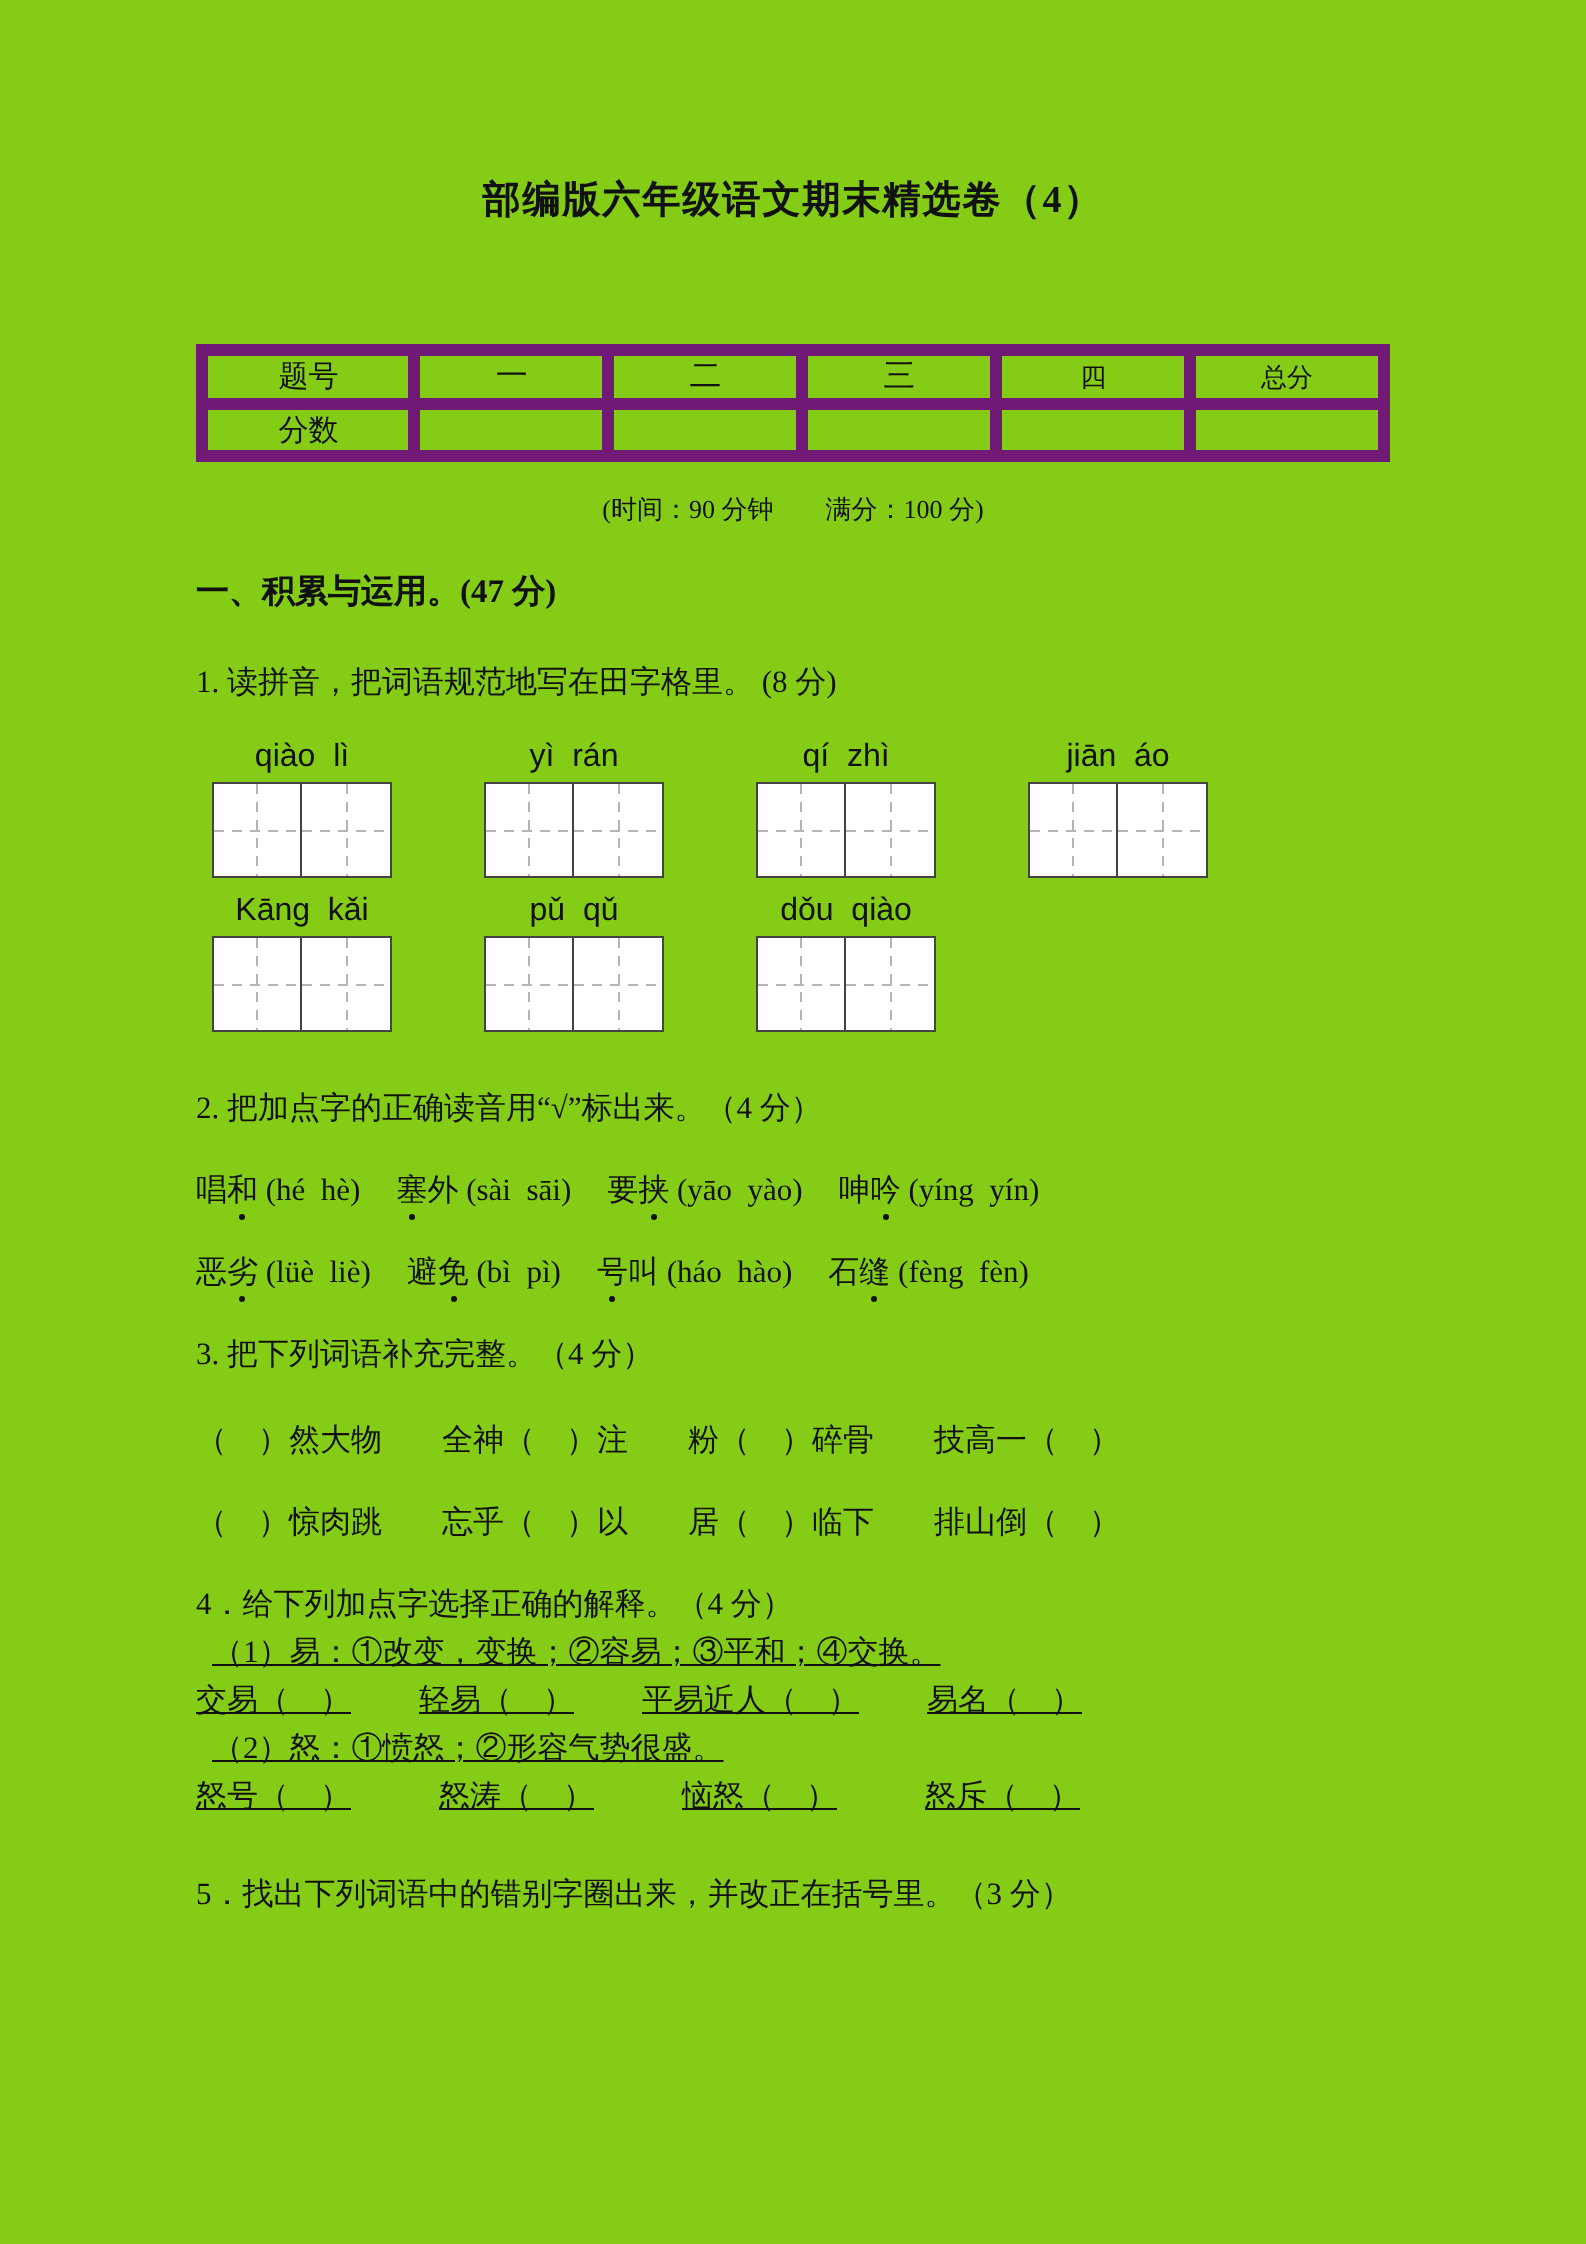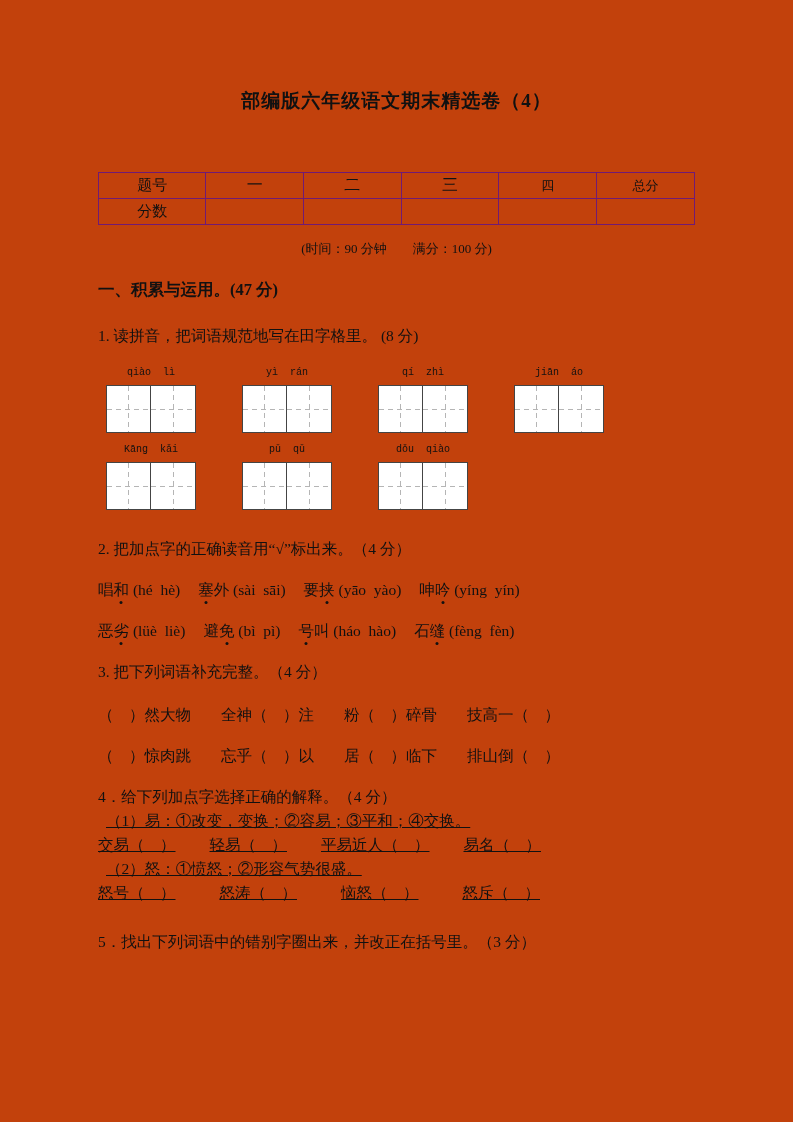--- a/index.html
+++ b/index.html
@@ -2,26 +2,26 @@
 <html><head>
 <meta charset="utf-8">
 <style>
   * { margin:0; padding:0; box-sizing:border-box; }
   html,body { background:#ffffff; }
   body {
     width:793px; height:1122px; overflow:hidden;
     font-family:"Liberation Serif","DejaVu Serif",serif;
     color:#111;
   }
-  .page { width:793px; height:1122px; padding:88px 98px 0 98px; position:relative; background:#c2410c; }
+  .page { width:793px; height:1122px; padding:88px 98px 0 98px; position:relative; background:#84cc16; }
 
   .title { text-align:center; font-size:19px; font-weight:bold; line-height:26px; letter-spacing:1px; }
 
   .score-table { width:100%; border-collapse:collapse; table-layout:fixed; margin-top:58px; }
-  .score-table td { border:1px solid #701a75; height:26px; text-align:center; vertical-align:middle; font-size:15px; }
+  .score-table td { border:6px solid #701a75; height:26px; text-align:center; vertical-align:middle; font-size:15px; }
   .score-table td.tbl-label { width:18%; }
   .score-table td.tbl-col { font-size:16px; }
   .score-table td.tbl-col-sm { font-size:13px; }
 
   .time-note { text-align:center; font-size:13px; line-height:18px; margin-top:15px; white-space:pre; }
 
   .section-heading { font-size:16.5px; font-weight:bold; line-height:22px; margin-top:21px; }
 
   .q-text { font-size:15.5px; line-height:21px; white-space:pre-wrap; }
   .indent-sm { padding-left:8px; }
@@ -36,21 +36,21 @@
   .gap-34 { gap:34px; }
   .gap-44 { gap:44px; }
 
   .mt-8{margin-top:8px;} .mt-18{margin-top:18px;}
   .mt-19{margin-top:3px;text-decoration:underline;} .mt-20{margin-top:20px;} .mt-22{margin-top:22px;}
   .mt-24{margin-top:24px;} .mt-28{margin-top:28px;}
 
   
   .grid-row { display:flex; gap:46px; margin-left:8px; }
   .grid-col { display:flex; flex-direction:column; align-items:center; width:90px; }
-  .pinyin { font-family:Liberation Mono, monospace; font-size:10px; line-height:18px; white-space:pre; margin-bottom:3px; text-align:center; }
+  .pinyin { font-family:Liberation Sans, sans-serif; font-size:16px; line-height:18px; white-space:pre; margin-bottom:3px; text-align:center; }
   .tian-group { display:flex; border:1px solid #444; width:-moz-max-content; width:max-content; background:#fff; }
   .tian-cell {
     width:44px; height:46px; border-right:1px solid #444;
     background-image:
       repeating-linear-gradient(to right,#b5b5b5 0 5px,transparent 5px 9px),
       repeating-linear-gradient(to bottom,#b5b5b5 0 5px,transparent 5px 9px);
     background-size:100% 1px,1px 100%;
     background-position:0 center,center 0;
     background-repeat:no-repeat;
   }

